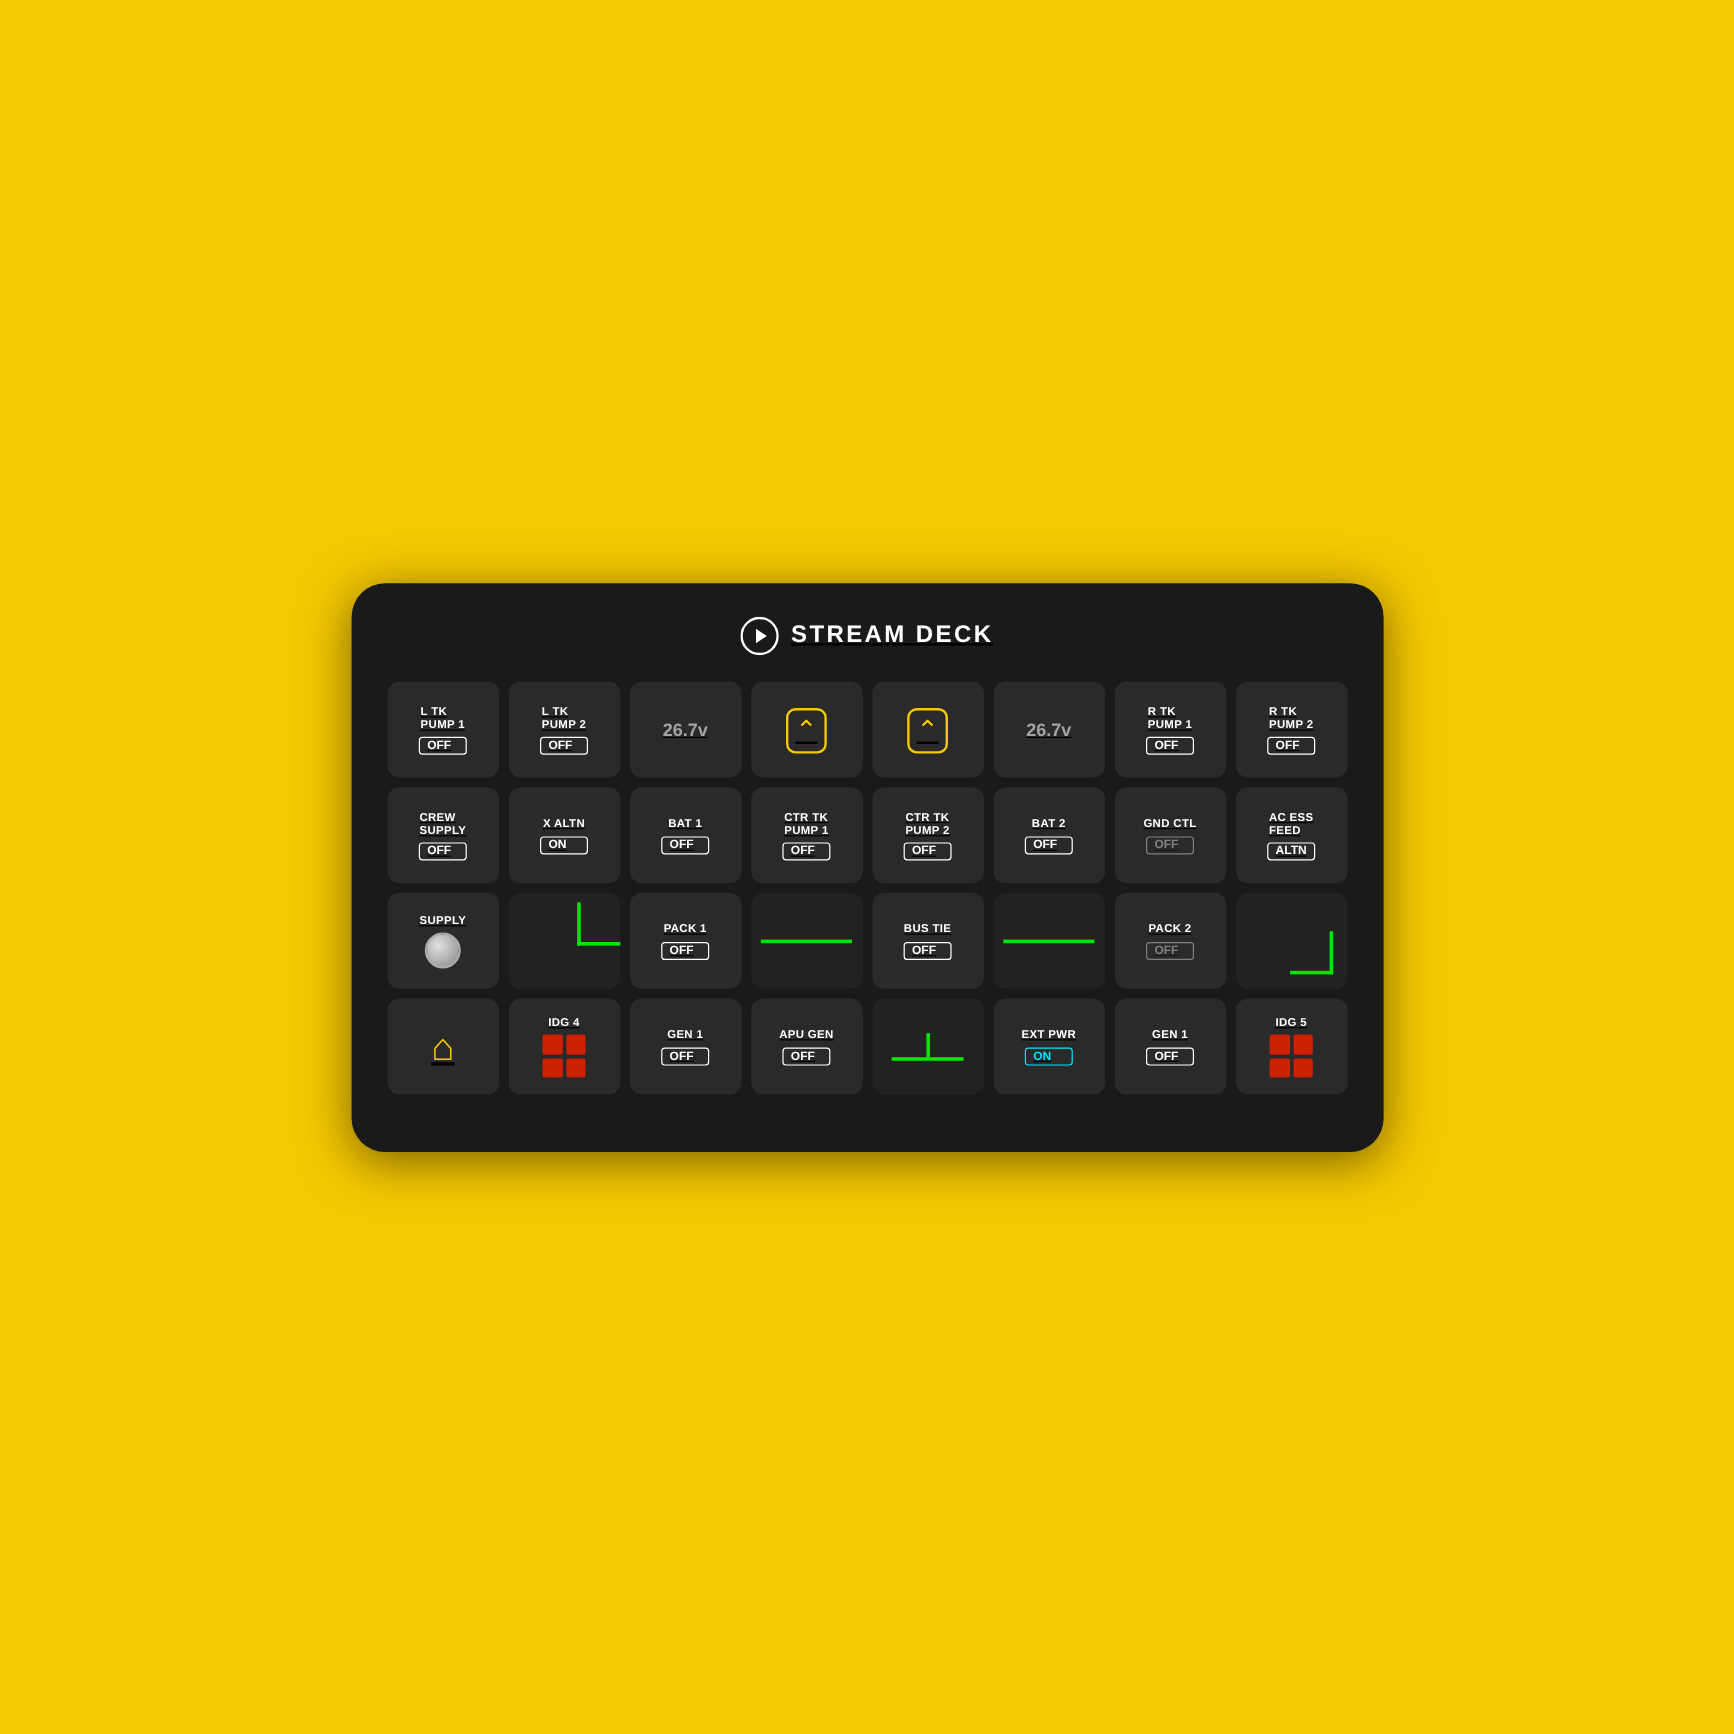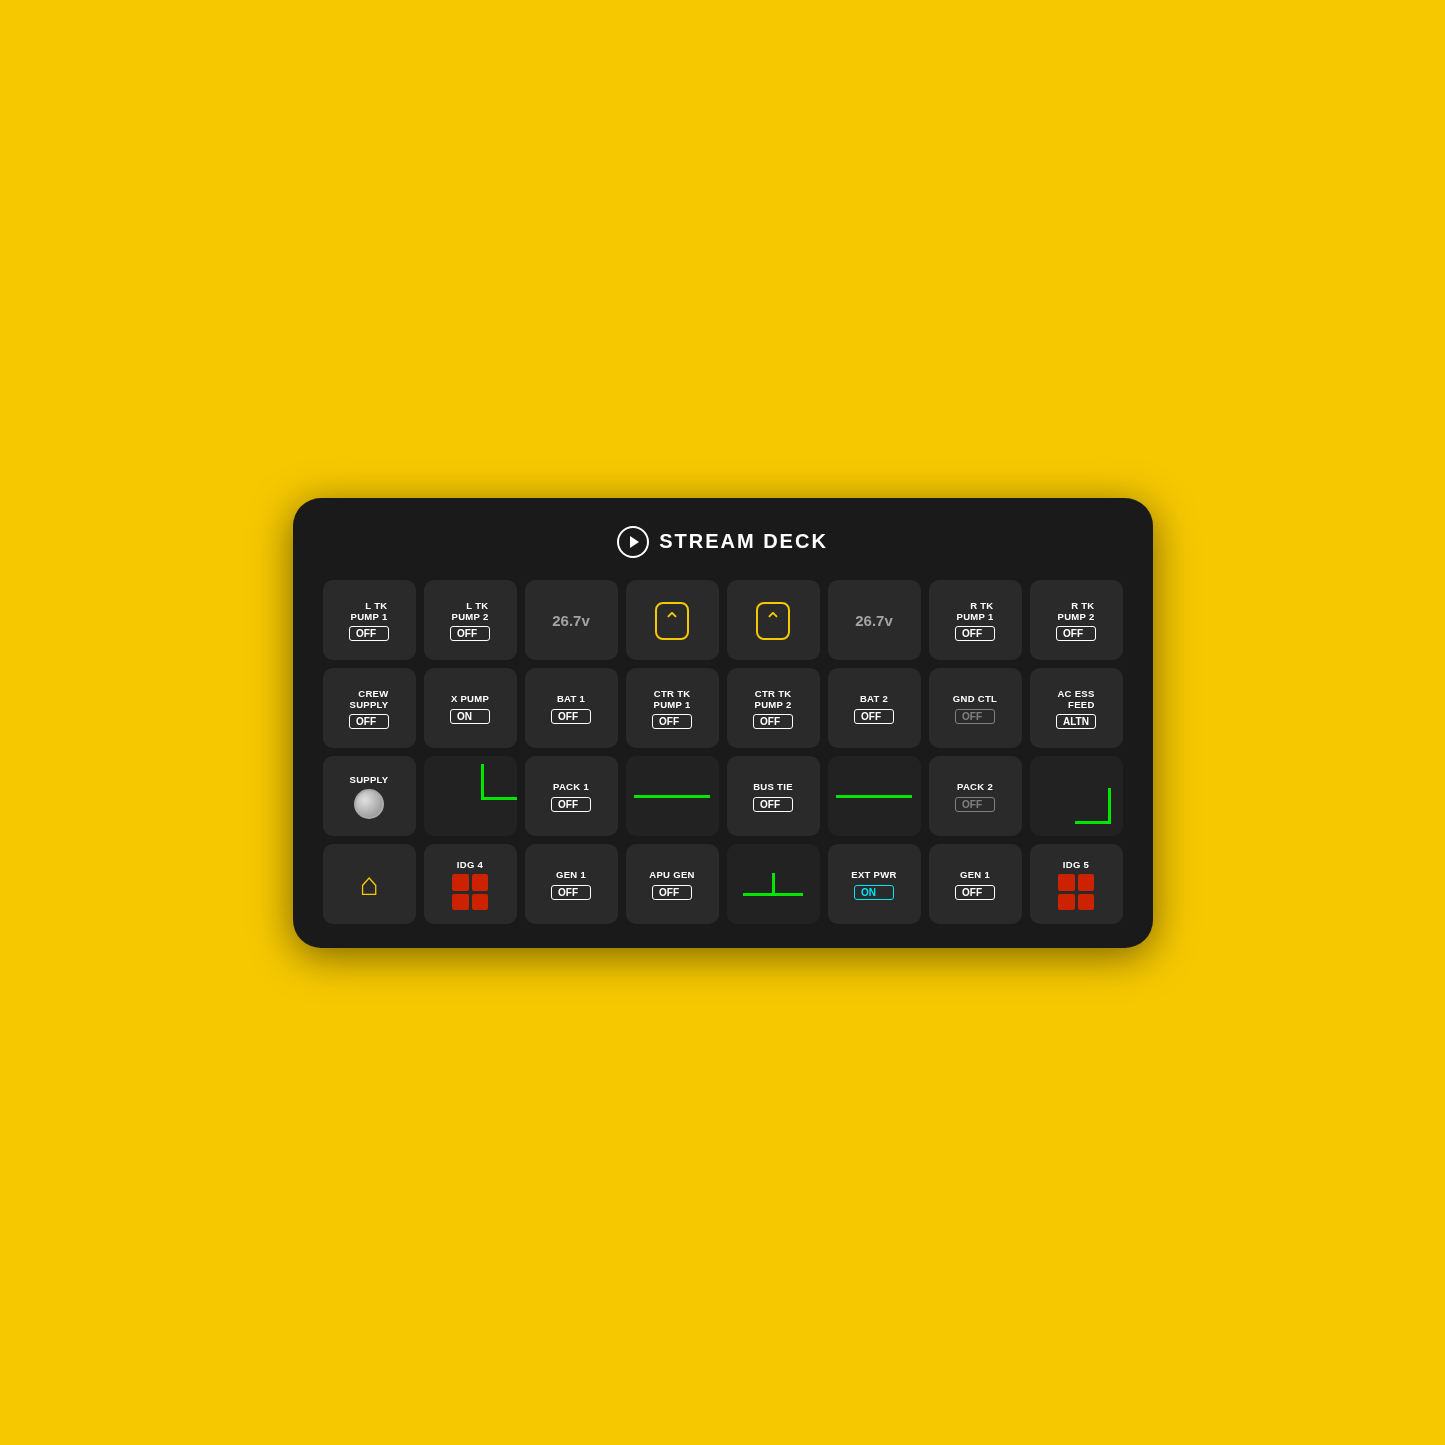--- a/index.html
+++ b/index.html
@@ -7,23 +7,24 @@
       background-color: #F5C800;
       display: flex;
       justify-content: center;
       align-items: center;
       min-height: 100vh;
       font-family: Arial, sans-serif;
     }
     .stream-deck {
       background-color: #1a1a1a;
       border-radius: 28px;
-      padding: 28px 30px 24px 30px;
+      padding: 28px 30px 48px 30px;
       width: 860px;
       box-shadow: 0 8px 40px rgba(0,0,0,0.5);
+      text-decoration: underline;
     }
     .header {
       display: flex;
       justify-content: center;
       align-items: center;
       gap: 10px;
       margin-bottom: 22px;
     }
     .header-logo {
       width: 32px;
@@ -51,21 +52,21 @@
       padding: 8px 4px 6px 4px;
       min-height: 80px;
       cursor: pointer;
       position: relative;
       border: none;
       gap: 4px;
     }
     .btn-label {
       color: white;
       font-size: 9.5px;
-      text-align: right;
+      text-align: left;
       line-height: 1.2;
       font-weight: bold;
       letter-spacing: 0.3px;
     }
     .status-badge {
       border: 1.5px solid white;
       border-radius: 3px;
       padding: 1px 6px;
       font-size: 10px;
       font-weight: bold;
@@ -216,21 +217,21 @@
       <span class="btn-label">R TK<br>PUMP 2</span>
       <span class="status-badge off">OFF</span>
     </div>
 
     <div class="btn">
       <span class="btn-label">CREW<br>SUPPLY</span>
       <span class="status-badge off">OFF</span>
     </div>
 
     <div class="btn">
-      <span class="btn-label">X PUMP</span>
+      <span class="btn-label">X ALTN</span>
       <span class="status-badge on-white">ON</span>
     </div>
 
     <div class="btn">
       <span class="btn-label">BAT 1</span>
       <span class="status-badge off">OFF</span>
     </div>
 
     <div class="btn">
       <span class="btn-label">CTR TK<br>PUMP 1</span>

